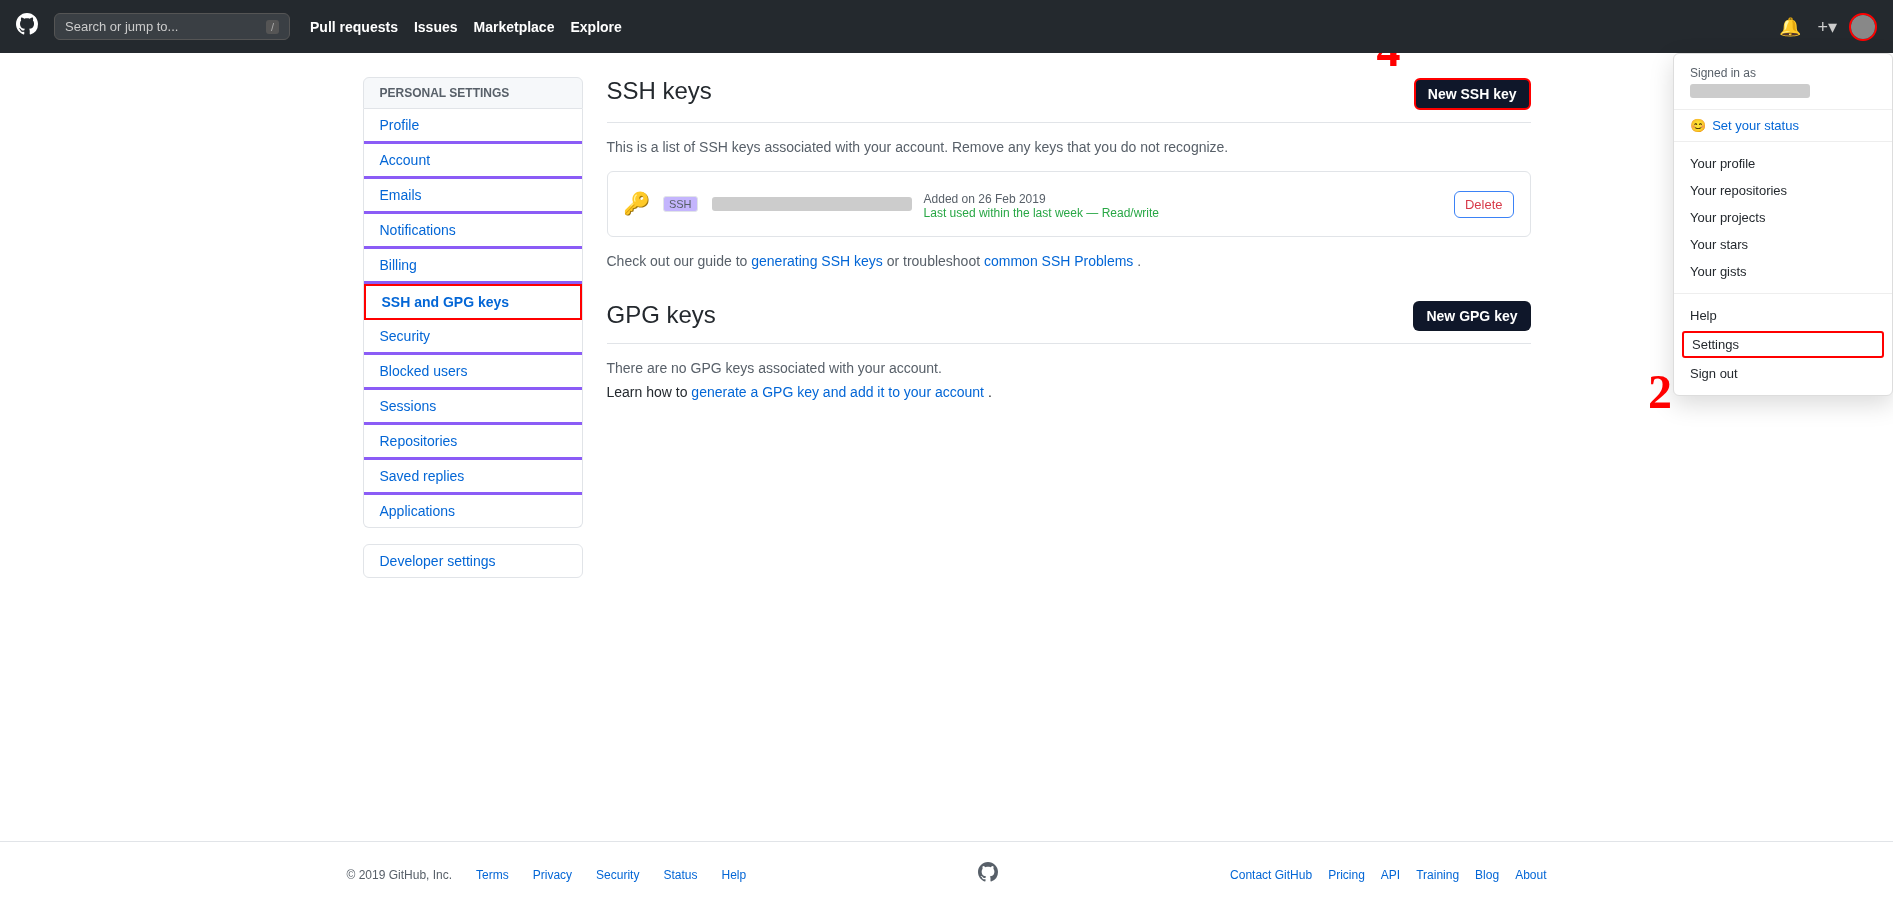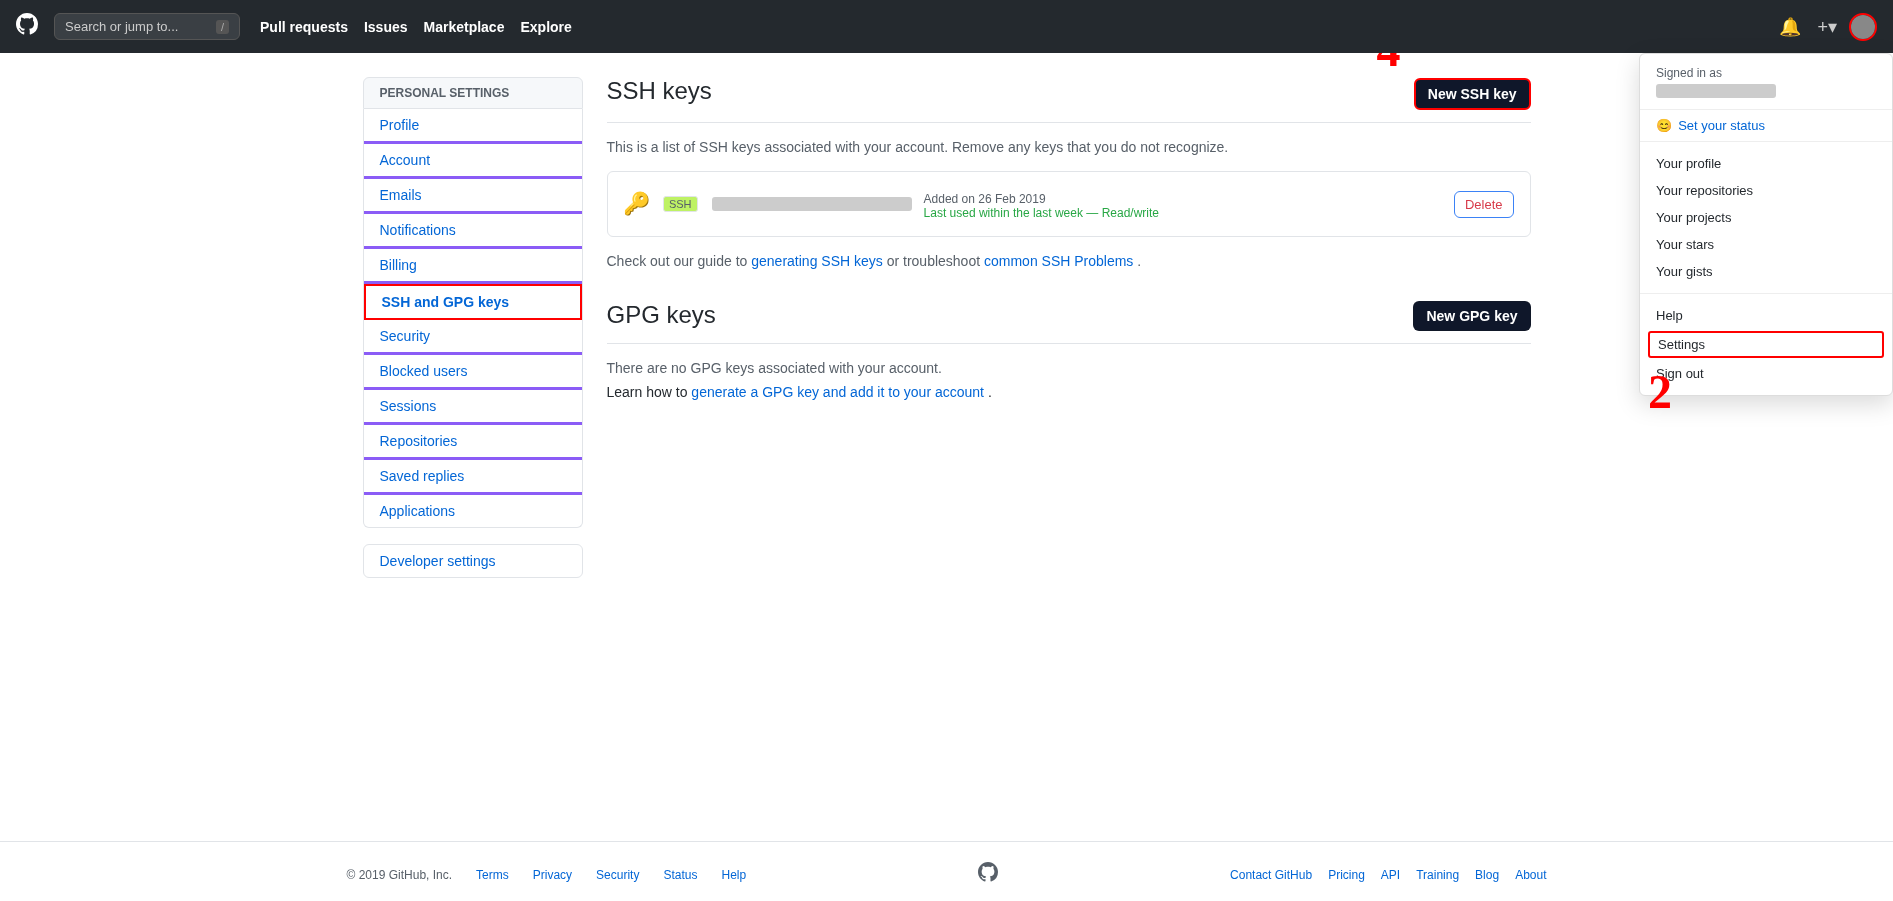--- a/index.html
+++ b/index.html
@@ -16,21 +16,21 @@
       z-index: 100;
     }
     .topnav-logo { color: #fff; font-size: 22px; margin-right: 16px; cursor: pointer; }
     .topnav-search {
       background: #3a3f44;
       border: 1px solid #555;
       border-radius: 6px;
       color: #ccc;
       padding: 5px 10px;
       font-size: 13px;
-      width: 186px;
+      width: 236px;
       display: flex;
       align-items: center;
       justify-content: space-between;
       cursor: text;
     }
     .topnav-search .slash-badge {
       background: #555;
       color: #aaa;
       border-radius: 3px;
       padding: 1px 5px;
@@ -49,21 +49,21 @@
       overflow: hidden;
       display: flex; align-items: center; justify-content: center;
     }
     .avatar-placeholder { width: 100%; height: 100%; background: #888; }
 
     
     .dropdown-menu {
       position: absolute;
       top: 53px;
       right: 0;
-      width: 254px;
+      width: 220px;
       background: #fff;
       border: 1px solid #ddd;
       border-radius: 6px;
       box-shadow: 0 8px 24px rgba(0,0,0,0.15);
       z-index: 200;
     }
     .dropdown-header {
       padding: 12px 16px 8px;
       border-bottom: 1px solid #eee;
     }
@@ -191,21 +191,21 @@
       padding: 16px;
       margin-bottom: 16px;
       display: flex;
       align-items: center;
       gap: 12px;
     }
     .key-icon { font-size: 22px; color: #28a745; }
     .key-label {
       font-size: 11px;
       color: #586069;
-      background: #bef264;
+      background: #c4b5fd;
       border: 1px solid #e1e4e8;
       border-radius: 3px;
       padding: 1px 5px;
       margin-right: 8px;
     }
     .key-details { flex: 1; }
     .key-name-blur {
       display: inline-block;
       background: #ccc;
       height: 14px;

